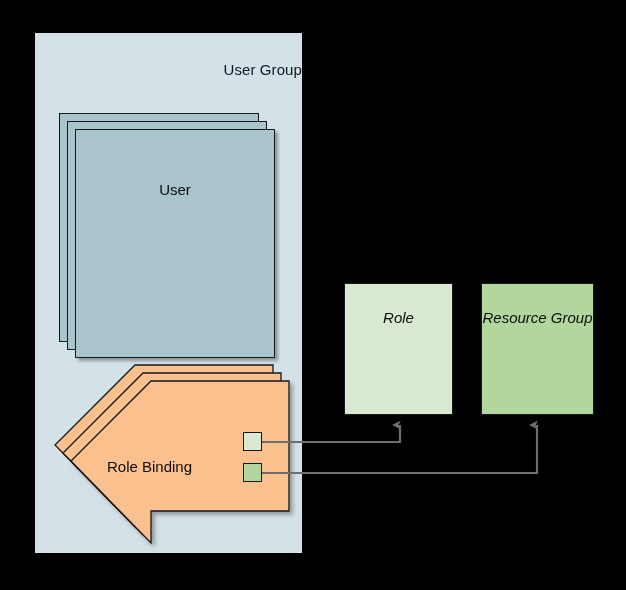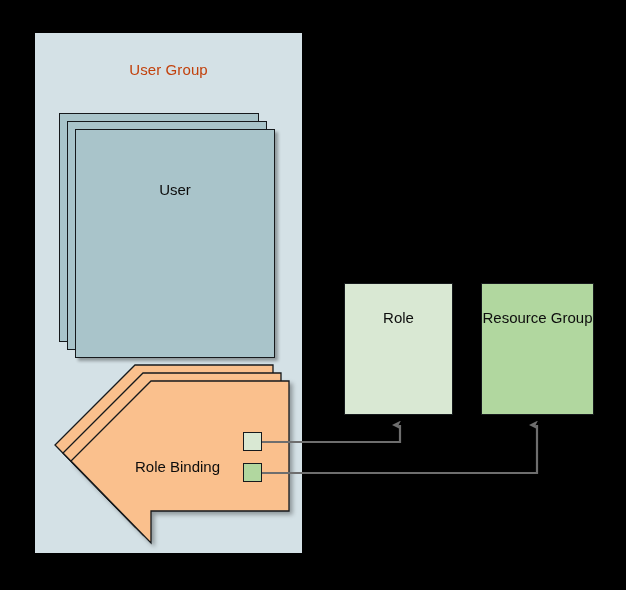--- a/index.html
+++ b/index.html
@@ -24,23 +24,23 @@
     width: 267px;
     height: 520px;
     background: #d4e1e6;
     box-sizing: border-box;
   }
   .user-group-title {
     position: absolute;
     left: 0;
     top: 28px;
     width: 267px;
-    text-align: center;
-    font-size: 15px;
-    color: #c2410c;
+    text-align: right;
+    font-size: 15px;
+    color: #0f172a;
     letter-spacing: 0.1px;
   }
 
   
   .user-stack {
     position: absolute;
     left: 59px;
     top: 113px;
   }
   .user-card {
@@ -87,21 +87,20 @@
   .rb-arrow.layer-2 { left: 16px; top: 16px; }
   .rb-arrow svg { display: block; overflow: visible; }
 
   .rb-label {
     position: absolute;
     left: 52px;
     top: 93px;
     font-size: 15px;
     color: #0d0d0d;
     white-space: nowrap;
-    margin-left: 28px;
   }
 
   
   .rb-swatch {
     position: absolute;
     width: 19px;
     height: 19px;
     border: 1.4px solid #16191c;
     box-sizing: border-box;
   }
@@ -139,20 +138,21 @@
   }
   .target-label {
     position: absolute;
     left: 0;
     top: 24px;
     width: 100%;
     text-align: center;
     font-size: 15px;
     line-height: 19px;
     color: #0d0d0d;
+    font-style: italic;
   }
 
   
   .connectors {
     position: absolute;
     left: 0;
     top: 0;
     width: 626px;
     height: 590px;
     pointer-events: none;

